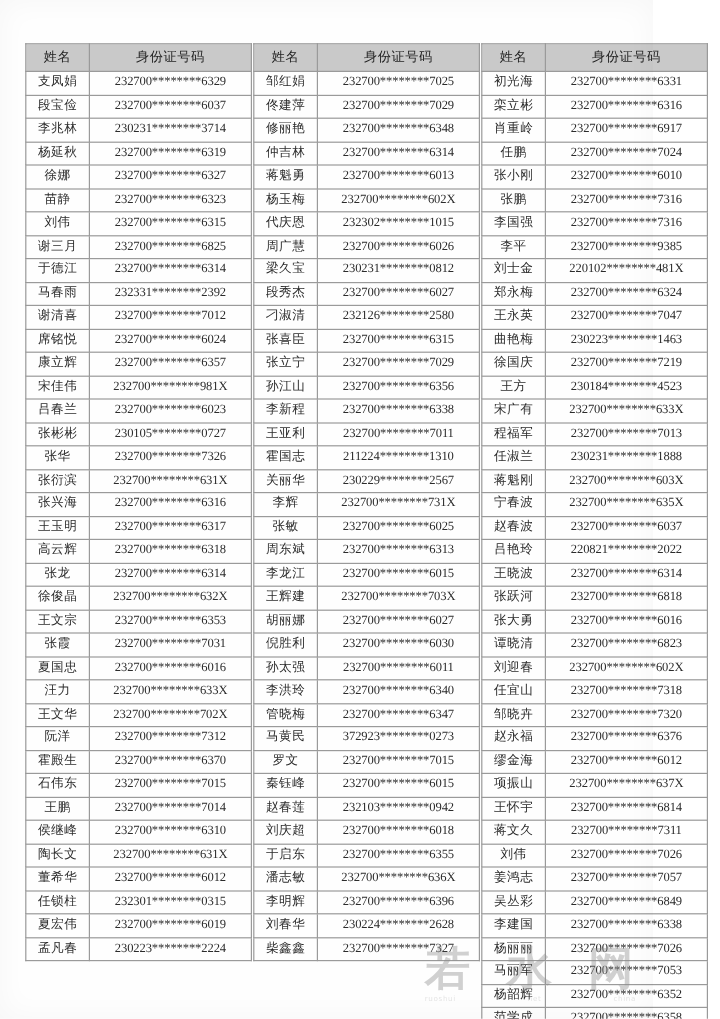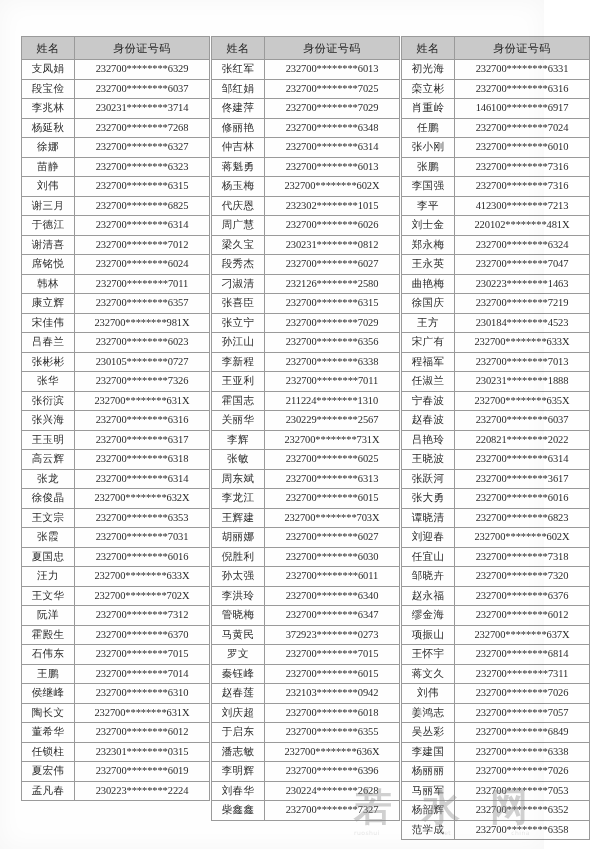--- a/index.html
+++ b/index.html
@@ -147,21 +147,21 @@
             <tr>
               <td class="name-cell c-name">段宝俭</td>
               <td class="id-cell c-idno">232700********6037</td>
             </tr>
             <tr>
               <td class="name-cell c-name">李兆林</td>
               <td class="id-cell c-idno">230231********3714</td>
             </tr>
             <tr>
               <td class="name-cell c-name">杨延秋</td>
-              <td class="id-cell c-idno">232700********7268</td>
+              <td class="id-cell c-idno">232700********6319</td>
             </tr>
             <tr>
               <td class="name-cell c-name">徐娜</td>
               <td class="id-cell c-idno">232700********6327</td>
             </tr>
             <tr>
               <td class="name-cell c-name">苗静</td>
               <td class="id-cell c-idno">232700********6323</td>
             </tr>
             <tr>
@@ -170,30 +170,30 @@
             </tr>
             <tr>
               <td class="name-cell c-name">谢三月</td>
               <td class="id-cell c-idno">232700********6825</td>
             </tr>
             <tr>
               <td class="name-cell c-name">于德江</td>
               <td class="id-cell c-idno">232700********6314</td>
             </tr>
             <tr>
+              <td class="name-cell c-name">马春雨</td>
+              <td class="id-cell c-idno">232331********2392</td>
+            </tr>
+            <tr>
               <td class="name-cell c-name">谢清喜</td>
               <td class="id-cell c-idno">232700********7012</td>
             </tr>
             <tr>
               <td class="name-cell c-name">席铭悦</td>
               <td class="id-cell c-idno">232700********6024</td>
-            </tr>
-            <tr>
-              <td class="name-cell c-name">韩林</td>
-              <td class="id-cell c-idno">232700********7011</td>
             </tr>
             <tr>
               <td class="name-cell c-name">康立辉</td>
               <td class="id-cell c-idno">232700********6357</td>
             </tr>
             <tr>
               <td class="name-cell c-name">宋佳伟</td>
               <td class="id-cell c-idno">232700********981X</td>
             </tr>
             <tr>
@@ -299,24 +299,20 @@
     <div class="col">
       <table class="idtable">
         <thead>
           <tr>
             <th class="c-name">姓名</th>
             <th class="c-idno">身份证号码</th>
           </tr>
         </thead>
         <tbody>
             <tr>
-              <td class="name-cell c-name">张红军</td>
-              <td class="id-cell c-idno">232700********6013</td>
-            </tr>
-            <tr>
               <td class="name-cell c-name">邹红娟</td>
               <td class="id-cell c-idno">232700********7025</td>
             </tr>
             <tr>
               <td class="name-cell c-name">佟建萍</td>
               <td class="id-cell c-idno">232700********7029</td>
             </tr>
             <tr>
               <td class="name-cell c-name">修丽艳</td>
               <td class="id-cell c-idno">232700********6348</td>
@@ -477,41 +473,41 @@
             <tr>
               <td class="name-cell c-name">初光海</td>
               <td class="id-cell c-idno">232700********6331</td>
             </tr>
             <tr>
               <td class="name-cell c-name">栾立彬</td>
               <td class="id-cell c-idno">232700********6316</td>
             </tr>
             <tr>
               <td class="name-cell c-name">肖重岭</td>
-              <td class="id-cell c-idno">146100********6917</td>
+              <td class="id-cell c-idno">232700********6917</td>
             </tr>
             <tr>
               <td class="name-cell c-name">任鹏</td>
               <td class="id-cell c-idno">232700********7024</td>
             </tr>
             <tr>
               <td class="name-cell c-name">张小刚</td>
               <td class="id-cell c-idno">232700********6010</td>
             </tr>
             <tr>
               <td class="name-cell c-name">张鹏</td>
               <td class="id-cell c-idno">232700********7316</td>
             </tr>
             <tr>
               <td class="name-cell c-name">李国强</td>
               <td class="id-cell c-idno">232700********7316</td>
             </tr>
             <tr>
               <td class="name-cell c-name">李平</td>
-              <td class="id-cell c-idno">412300********7213</td>
+              <td class="id-cell c-idno">232700********9385</td>
             </tr>
             <tr>
               <td class="name-cell c-name">刘士金</td>
               <td class="id-cell c-idno">220102********481X</td>
             </tr>
             <tr>
               <td class="name-cell c-name">郑永梅</td>
               <td class="id-cell c-idno">232700********6324</td>
             </tr>
             <tr>
@@ -536,38 +532,42 @@
             </tr>
             <tr>
               <td class="name-cell c-name">程福军</td>
               <td class="id-cell c-idno">232700********7013</td>
             </tr>
             <tr>
               <td class="name-cell c-name">任淑兰</td>
               <td class="id-cell c-idno">230231********1888</td>
             </tr>
             <tr>
+              <td class="name-cell c-name">蒋魁刚</td>
+              <td class="id-cell c-idno">232700********603X</td>
+            </tr>
+            <tr>
               <td class="name-cell c-name">宁春波</td>
               <td class="id-cell c-idno">232700********635X</td>
             </tr>
             <tr>
               <td class="name-cell c-name">赵春波</td>
               <td class="id-cell c-idno">232700********6037</td>
             </tr>
             <tr>
               <td class="name-cell c-name">吕艳玲</td>
               <td class="id-cell c-idno">220821********2022</td>
             </tr>
             <tr>
               <td class="name-cell c-name">王晓波</td>
               <td class="id-cell c-idno">232700********6314</td>
             </tr>
             <tr>
               <td class="name-cell c-name">张跃河</td>
-              <td class="id-cell c-idno">232700********3617</td>
+              <td class="id-cell c-idno">232700********6818</td>
             </tr>
             <tr>
               <td class="name-cell c-name">张大勇</td>
               <td class="id-cell c-idno">232700********6016</td>
             </tr>
             <tr>
               <td class="name-cell c-name">谭晓清</td>
               <td class="id-cell c-idno">232700********6823</td>
             </tr>
             <tr>

